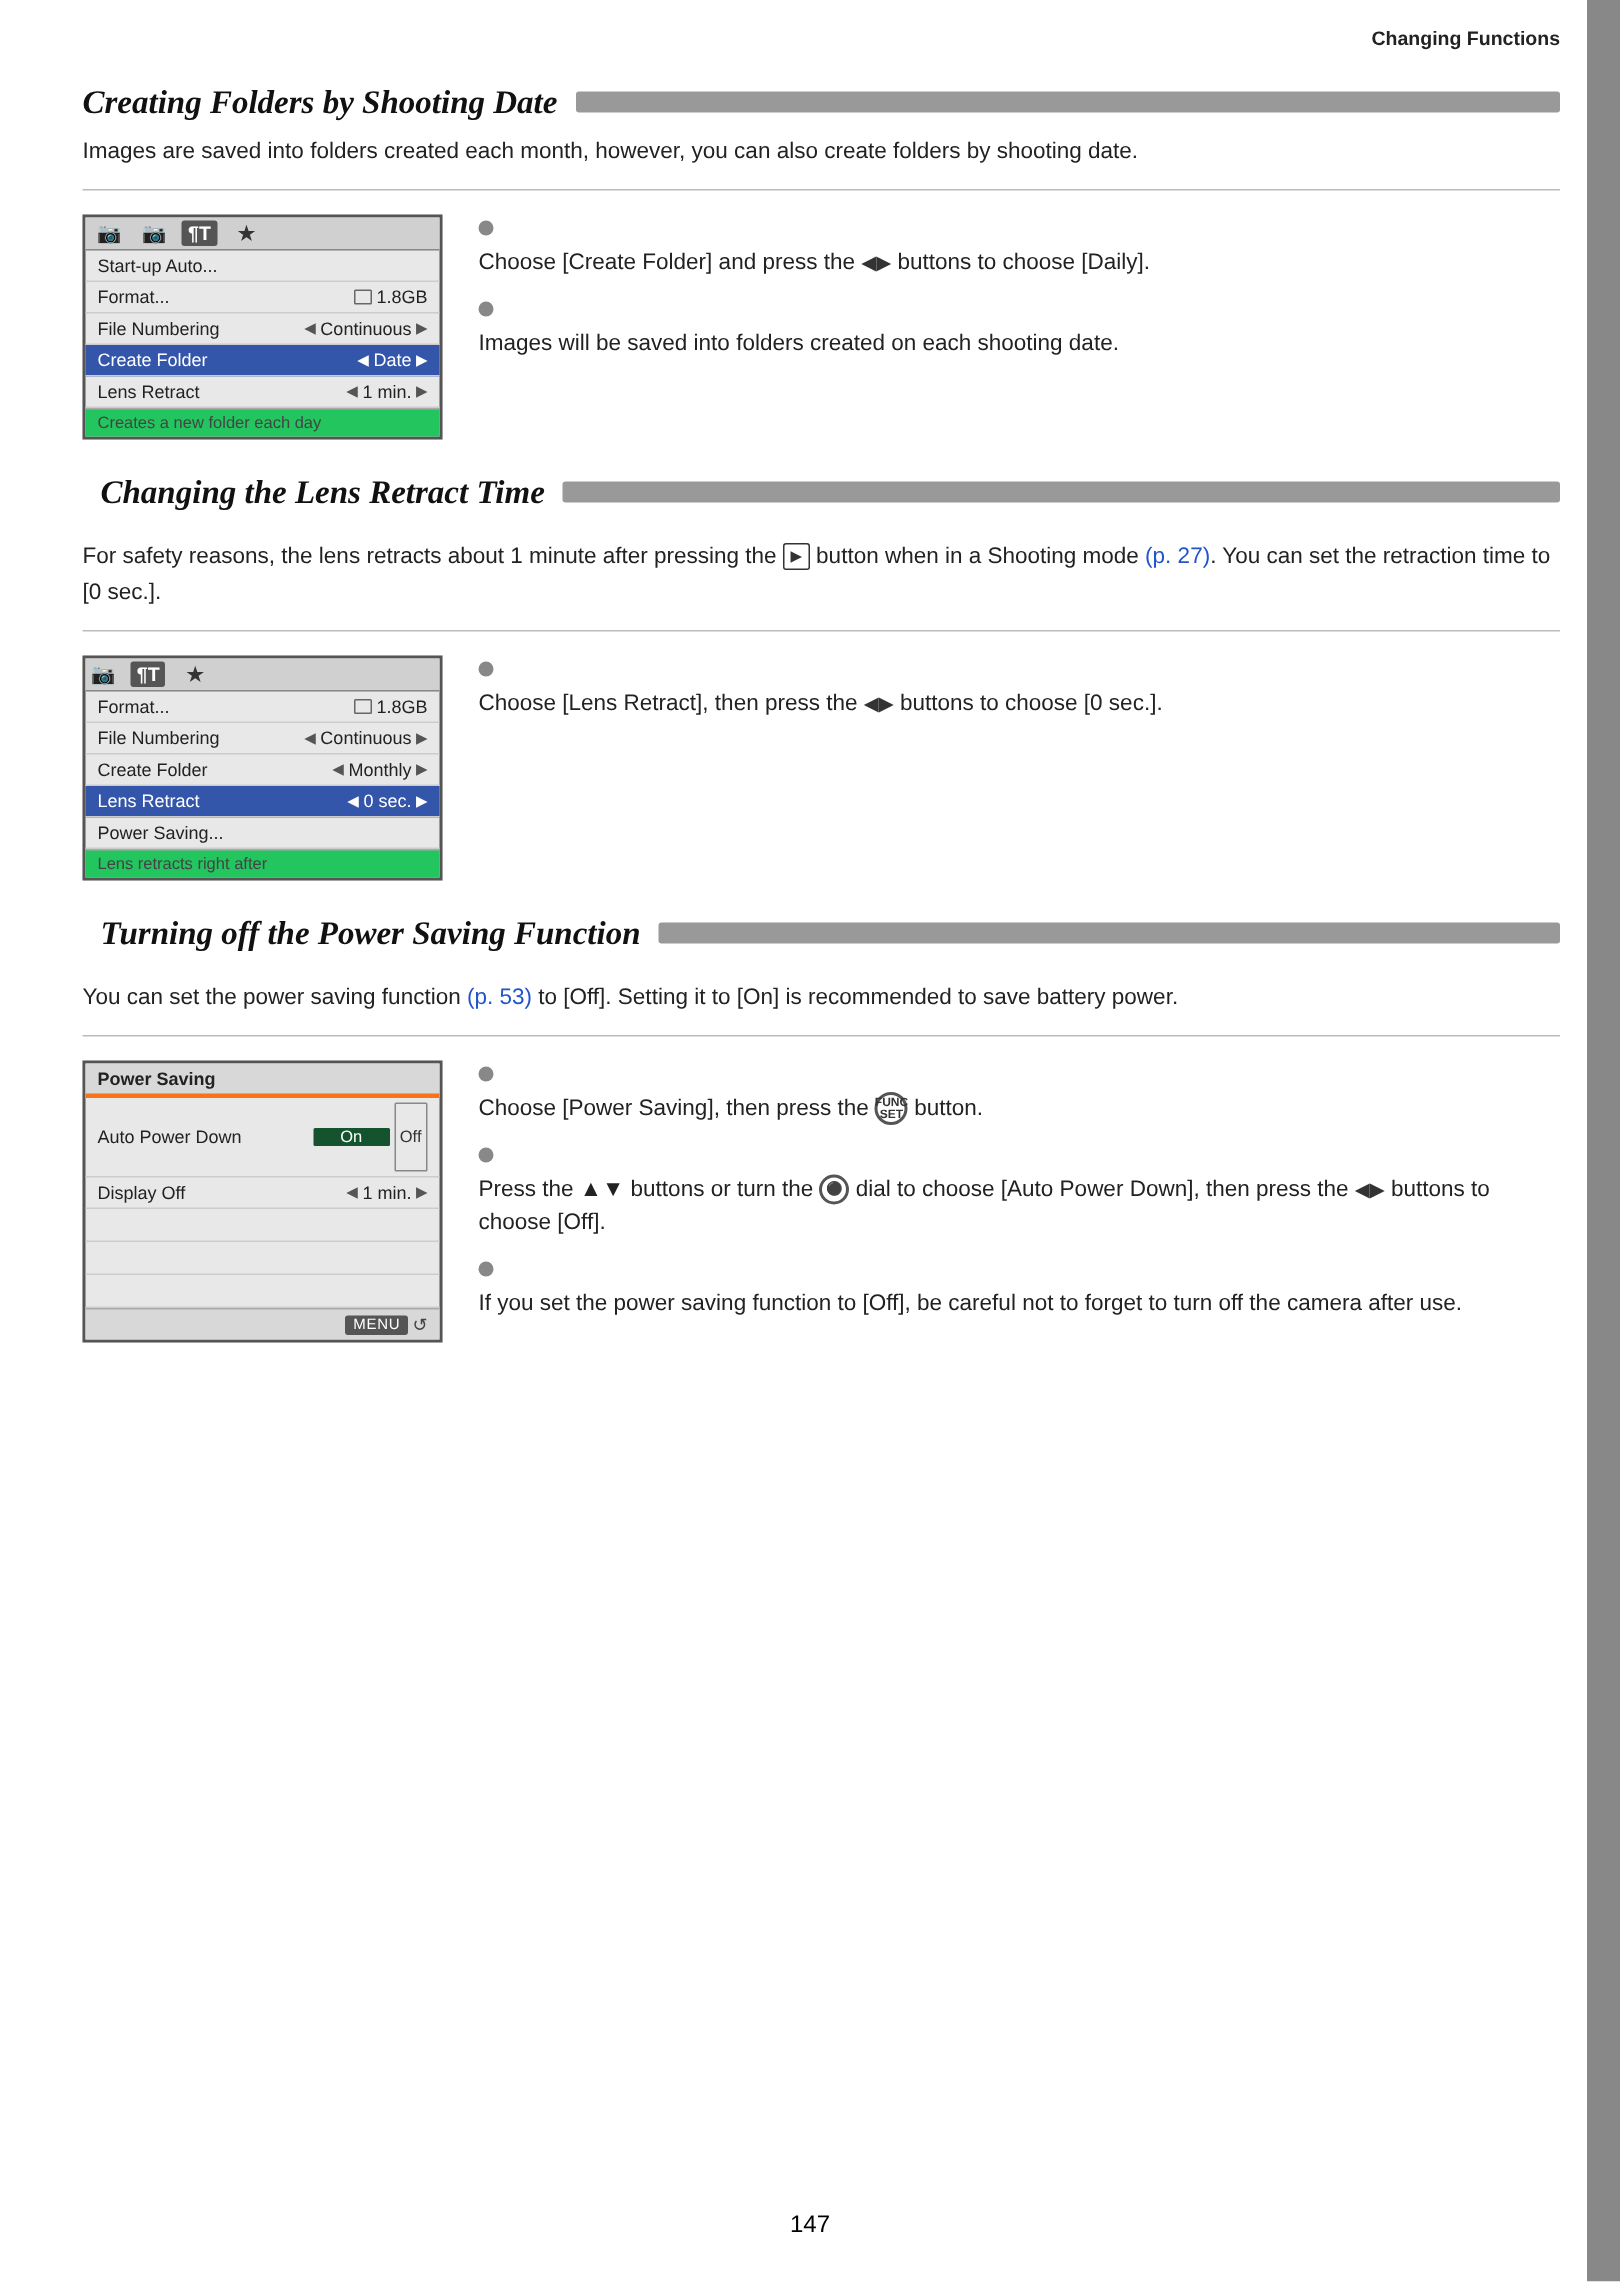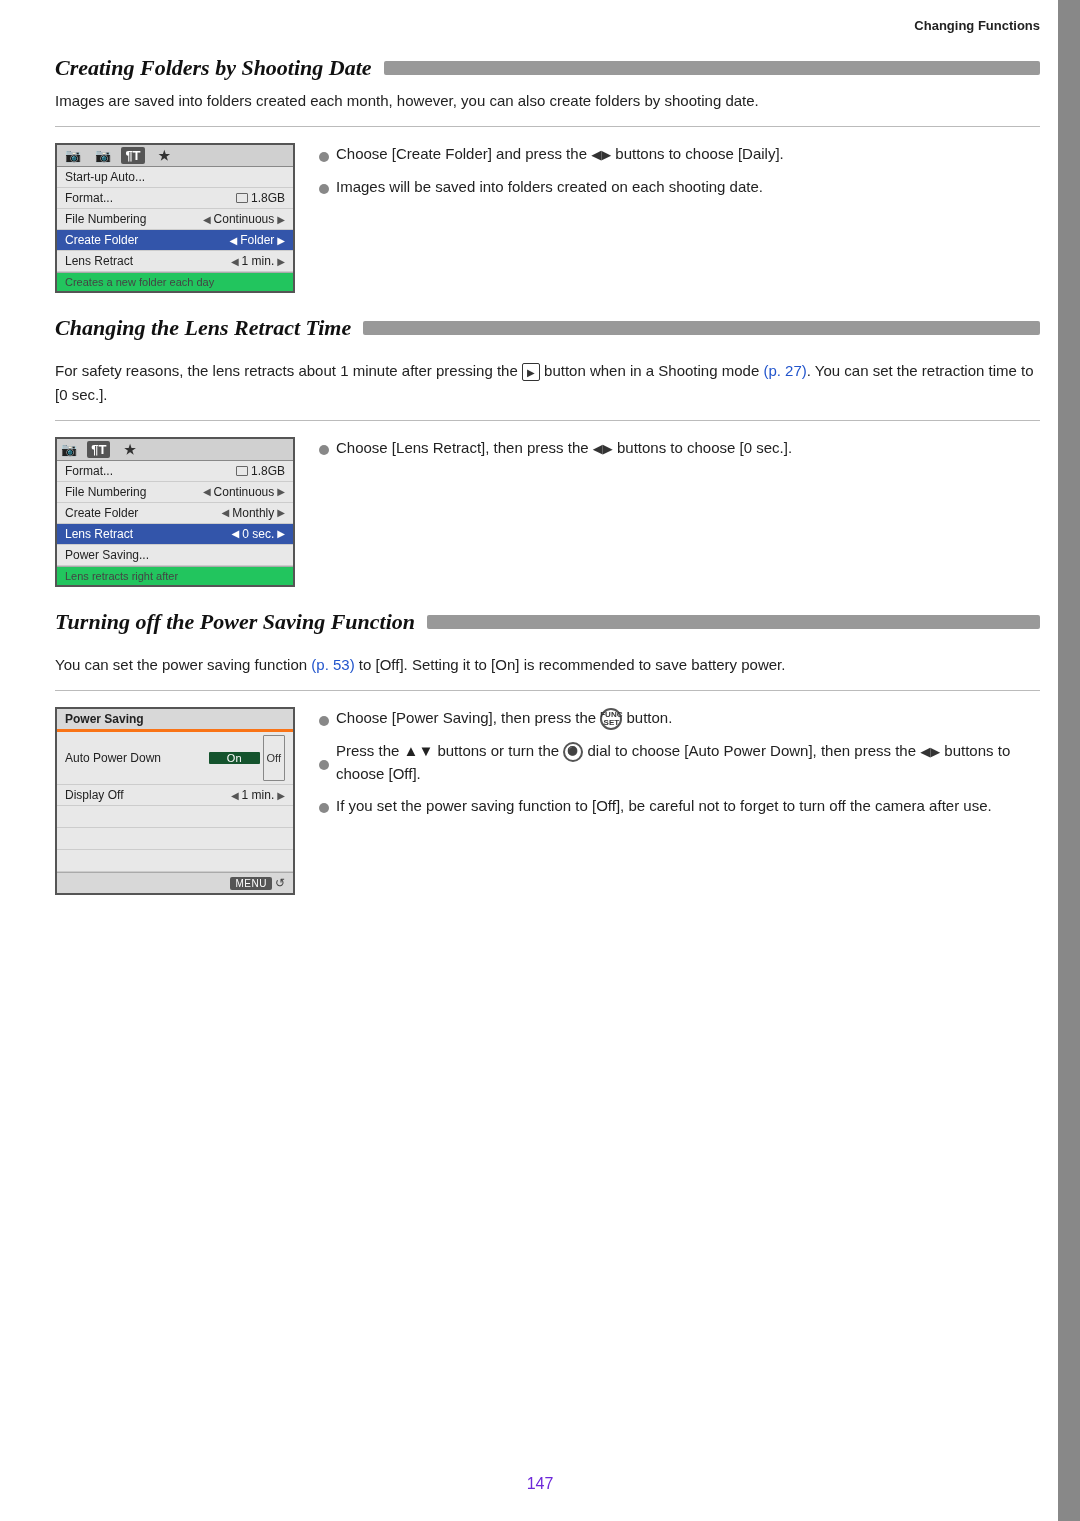--- a/index.html
+++ b/index.html
@@ -168,26 +168,27 @@
     
     .bullet-list {
       list-style: none;
       padding: 0;
       margin: 0;
       flex: 1;
     }
 
     .bullet-list li {
       display: flex;
-      align-items: center;
+      align-items: flex-start;
       gap: 7px;
       margin-bottom: 10px;
       font-size: 15px;
       line-height: 1.5;
       color: #222;
+      flex-direction: column;
     }
 
     .bullet-circle {
       width: 10px;
       height: 10px;
       border-radius: 50%;
       background: #888;
       flex-shrink: 0;
       margin-top: 4px;
     }
@@ -251,21 +252,21 @@
       vertical-align: middle;
     }
 
     
     .page-number {
       position: absolute;
       bottom: 28px;
       left: 50%;
       transform: translateX(-50%);
       font-size: 16px;
-      color: #6d28d9;
+      color: #000000;
     }
 
     
     .menu-btn {
       display: inline-block;
       background: #555;
       color: #fff;
       font-size: 10px;
       font-weight: normal;
       padding: 1px 5px;
@@ -295,21 +296,21 @@
       background: transparent;
       color: #333;
       padding: 16px 3px;
       font-size: 11px;
       border-radius: 1px;
       border: 1px solid #888;
     }
 
     
     .section-sep {
-      margin: 22px 0 18px 0;
+      margin: 22px 0 18px 12px;
     }
 
     .lcd-icon-camera {
       font-size: 13px;
     }
 
     .storage-icon {
       display: inline-block;
       width: 12px;
       height: 10px;
@@ -367,21 +368,21 @@
         <span class="lcd-row-value">
           <span class="lcd-arrow">◀</span>
           <span>Continuous</span>
           <span class="lcd-arrow">▶</span>
         </span>
       </div>
       <div class="lcd-row highlighted">
         <span class="lcd-row-label">Create Folder</span>
         <span class="lcd-row-value">
           <span class="lcd-arrow">◀</span>
-          <span>Folder</span>
+          <span>Date</span>
           <span class="lcd-arrow">▶</span>
         </span>
       </div>
       <div class="lcd-row">
         <span class="lcd-row-label">Lens Retract</span>
         <span class="lcd-row-value">
           <span class="lcd-arrow">◀</span>
           <span>1 min.</span>
           <span class="lcd-arrow">▶</span>
         </span>

